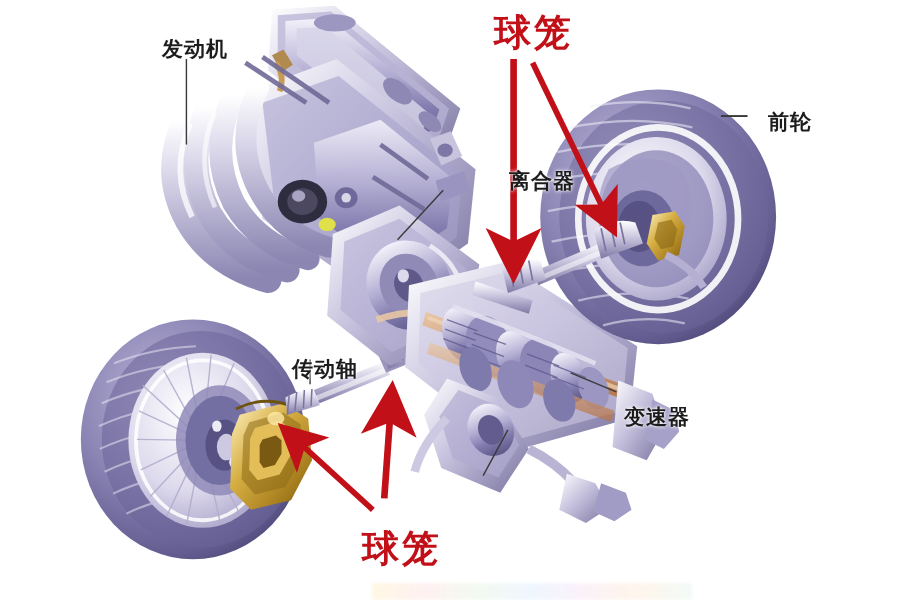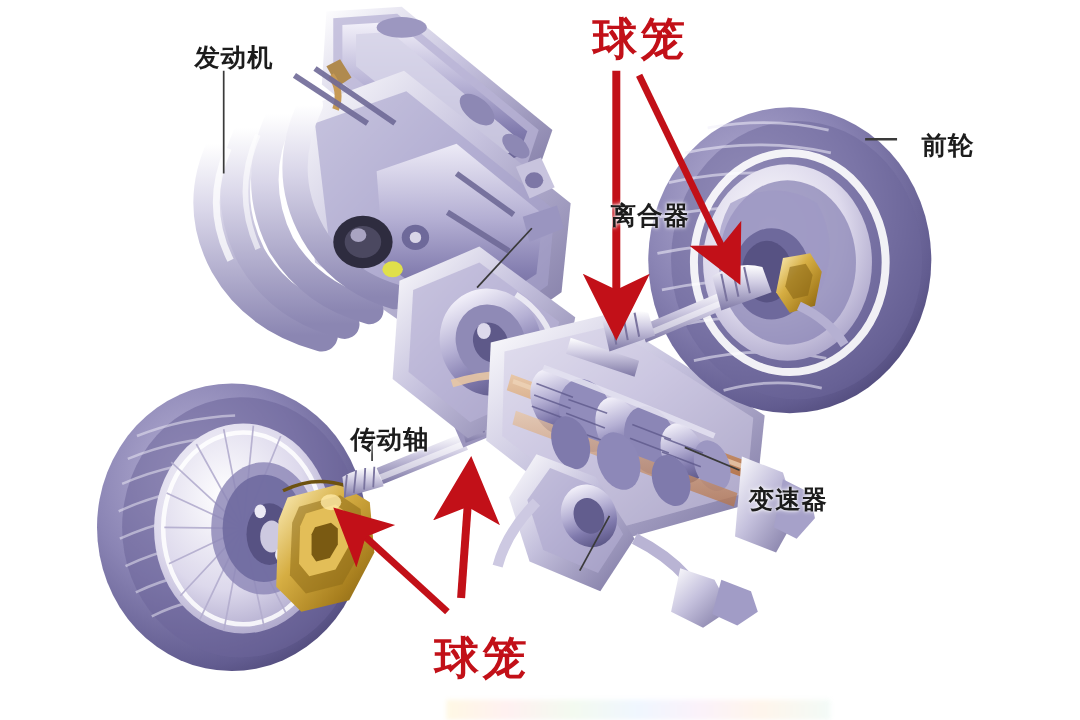--- a/index.html
+++ b/index.html
@@ -9,21 +9,21 @@
   #art{position:absolute;inset:0;}
   .label{position:absolute;white-space:nowrap;font-weight:bold;
          color:#1c1c1c;letter-spacing:1px;line-height:1;
          text-shadow:0 0 2px #fff,0 0 4px #fff;}
   .label.black{font-size:21px;}
   .label.red{color:#c21018;font-size:37px;letter-spacing:3px;
              text-shadow:0 0 3px #fff,0 0 6px #fff;}
   #l-engine{left:162px;top:38px;}
   #l-clutch{left:465px;top:170px;margin-left:44px;}
   #l-frontwheel{left:768px;top:111px;}
-  #l-driveshaft{left:292px;top:358px;font-family:Liberation Mono, monospace;}
+  #l-driveshaft{left:292px;top:358px;}
   #l-gearbox{left:624px;top:406px;}
   #l-diff{left:452px;top:503px;}
   #l-cv-top{left:494px;top:14px;}
   #l-cv-bottom{left:362px;top:530px;}
   #wm{position:absolute;left:372px;top:583px;width:320px;height:17px;
       opacity:.30;filter:blur(1.6px);
       background:linear-gradient(90deg,#ffe9a8 0%,#ffd2d2 16%,#d9f0d0 33%,
                  #cfe4ff 50%,#f3d5f0 66%,#ffe0c0 82%,#d8f2e6 100%);}
 </style>
 </head>

